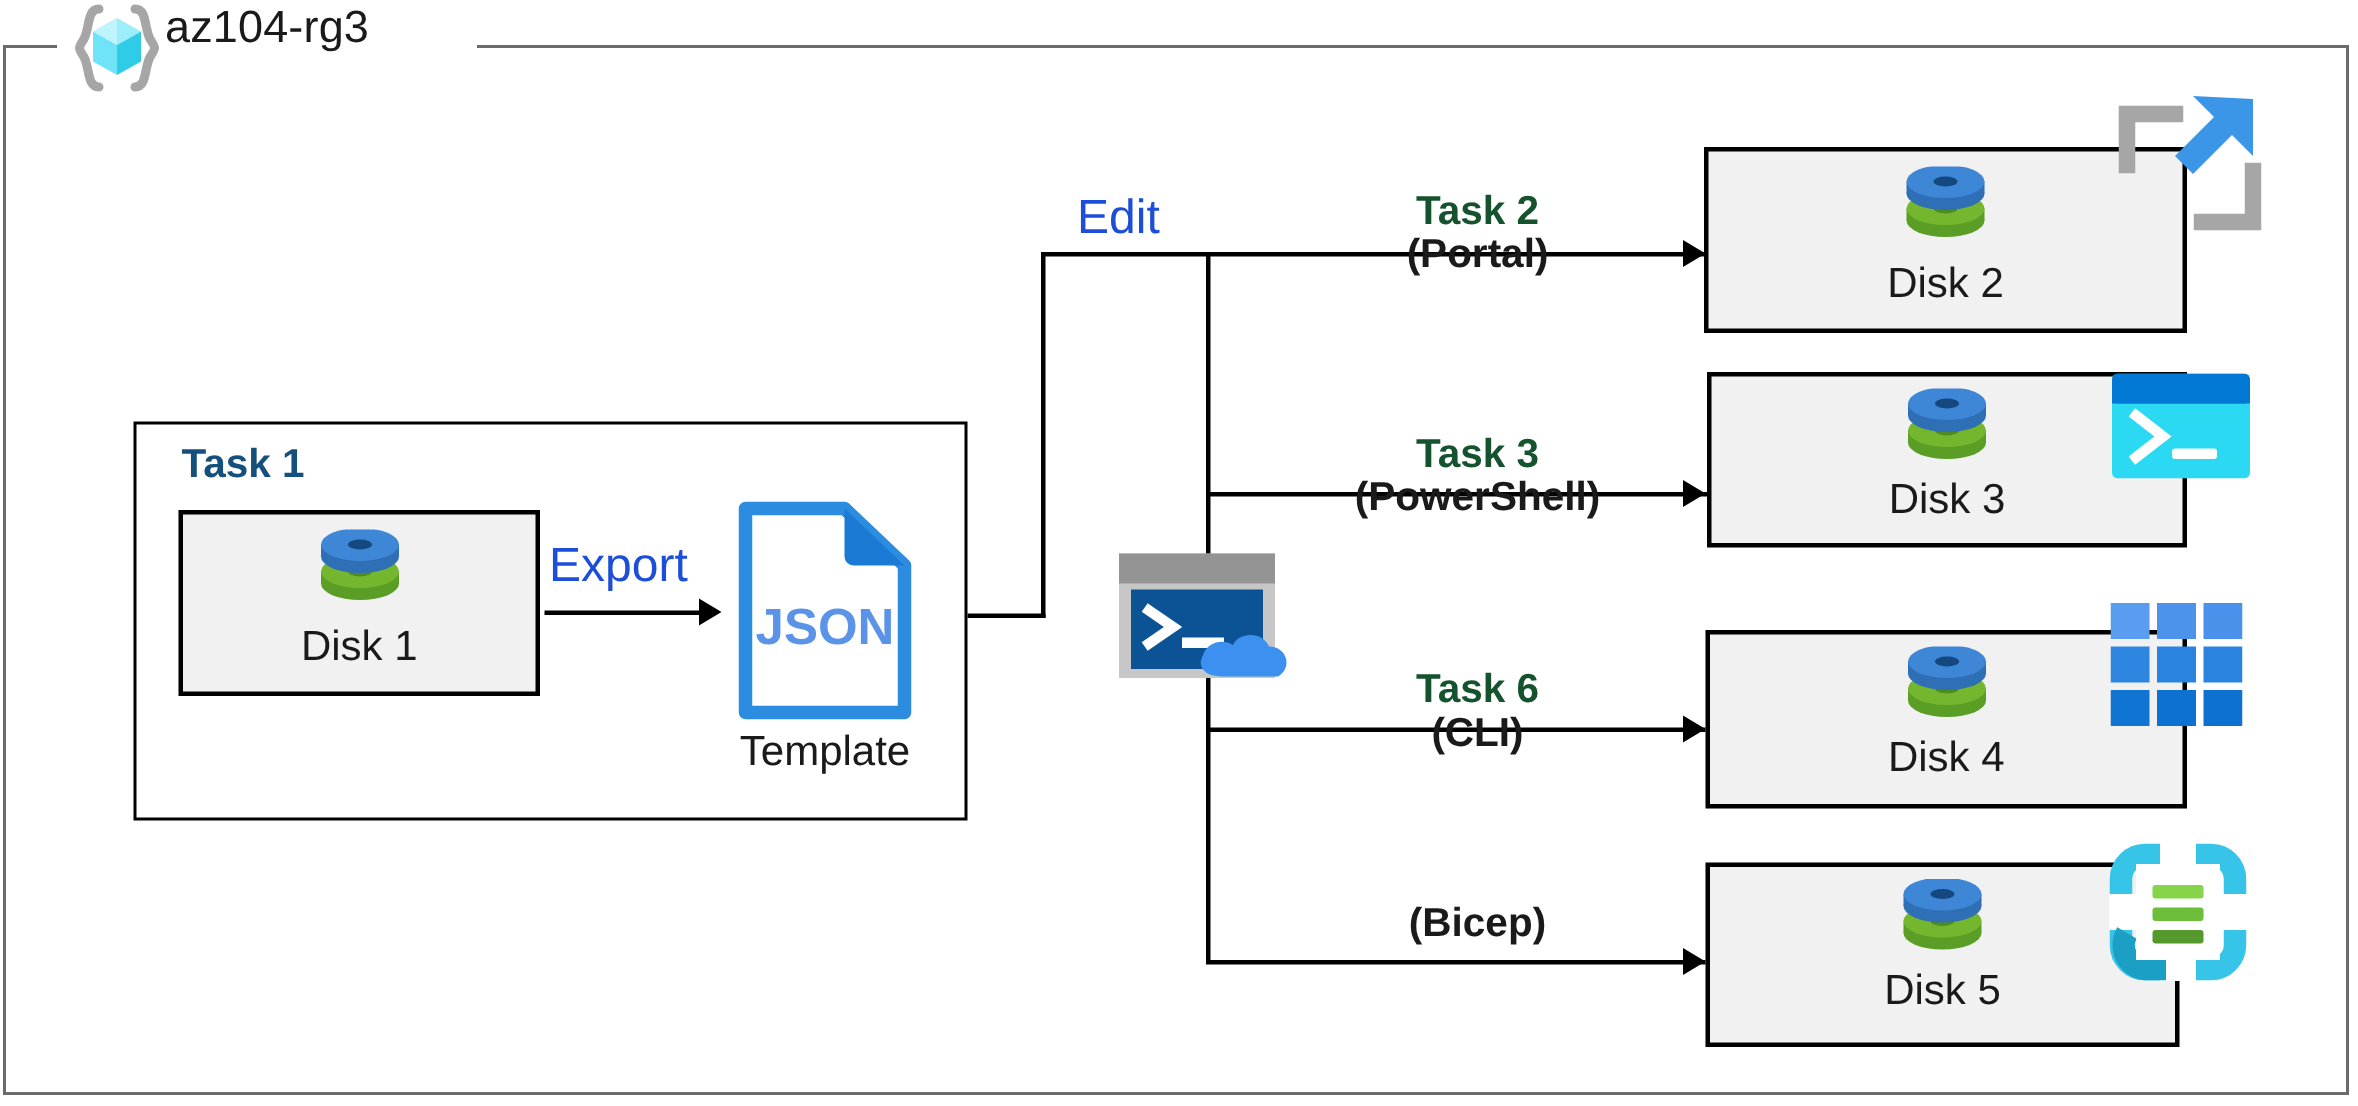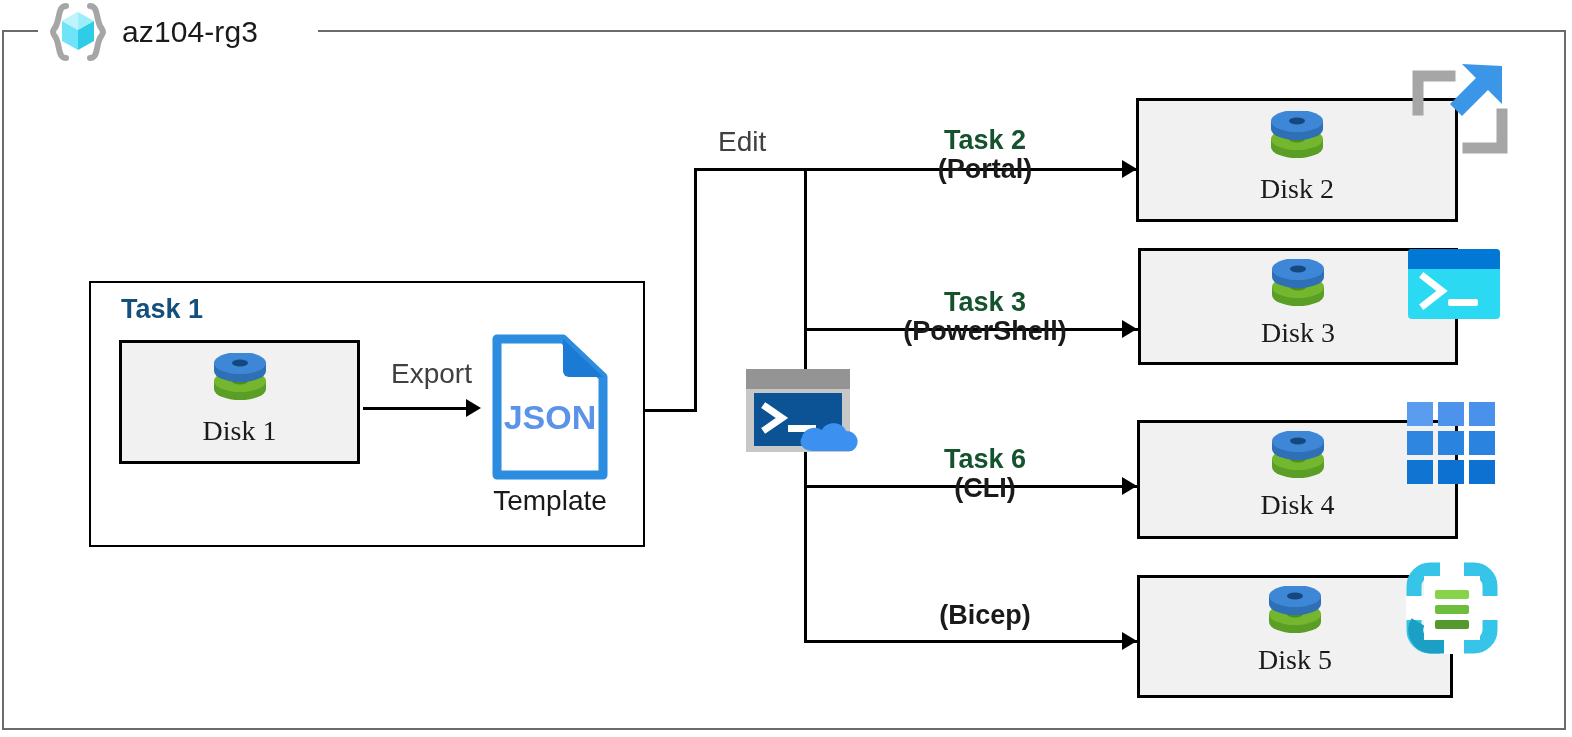--- a/index.html
+++ b/index.html
@@ -17,21 +17,21 @@
     border:2px solid #6b6b6b;
     box-sizing:border-box;
   }
   
   .rg-label-gap{
     position:absolute;left:38px;top:20px;width:280px;height:24px;
     background:#ffffff;
   }
   .rg-label{
     position:absolute;left:46px;top:2px;height:60px;
-    display:flex;align-items:center;gap:12px;
+    display:flex;align-items:flex-start;gap:0;
   }
   .rg-title{
     font-size:30px;color:#1a1a1a;white-space:nowrap;letter-spacing:.1px;
   }
 
   
   .rg-icon{position:relative;width:64px;height:60px;}
 
   
   .task1-box{
@@ -40,21 +40,20 @@
   }
   .task1-title{
     position:absolute;left:121px;top:294px;
     font-size:27px;font-weight:bold;color:#15507D;text-align:right;
   }
 
   
   .disk-box{
     position:absolute;background:#f1f1f1;border:3px solid #000;
     box-sizing:border-box;
-    font-family:Liberation Serif, serif;
   }
   .disk-box .disk-icon-wrap{
     position:absolute;left:50%;transform:translateX(-50%);
   }
   .disk-label{
     position:absolute;left:0;width:100%;text-align:center;
     font-size:28px;color:#1a1a1a;
   }
 
   
@@ -71,21 +70,21 @@
   .edge-label{
     position:absolute;text-align:center;white-space:nowrap;color:#1a1a1a;
   }
   .edge-label .t{
     display:block;font-size:27px;font-weight:bold;color:#14532d;line-height:1.05;
   }
   .edge-label .s{
     display:block;font-size:27px;font-weight:bold;color:#1a1a1a;line-height:1.15;
   }
   .plain-label{
-    position:absolute;font-size:28px;color:#404040;white-space:nowrap;
+    position:absolute;font-size:32px;color:#1d4ed8;white-space:nowrap;
   }
 
   
   .json-icon{position:absolute;left:489px;top:333px;width:122px;height:148px;}
   .template-label{
     position:absolute;left:420px;top:485px;width:260px;text-align:center;
     font-size:28px;color:#1a1a1a;
   }
 
   
@@ -136,21 +135,21 @@
         <rect x="5" y="10" width="52" height="8" fill="#2E6FB5"></rect>
         <ellipse cx="31" cy="10" rx="26" ry="11" fill="#3E86D6"></ellipse>
         <ellipse cx="31" cy="10" rx="8" ry="3.4" fill="#15487F"></ellipse>
       </svg>
     </span>
     <span class="disk-label" style="top:72px;">Disk 1</span>
   </div>
 
   <div class="conn h-line" style="left:363px;top:407px;width:103px;"></div>
   <div class="arrow-head" style="left:466px;top:399px;"></div>
-  <div class="plain-label" style="left:366px;top:358px;margin-left:25px;">Export</div>
+  <div class="plain-label" style="left:366px;top:358px;">Export</div>
 
   <span class="json-icon">
     <svg width="122" height="148" viewBox="0 0 122 148">
       <path d="M8 6 H74 L114 44 V142 H8 Z" fill="#ffffff" stroke="#2B8CE0" stroke-width="9" stroke-linejoin="round"></path>
       <path d="M74 6 L114 44 H80 A6 6 0 0 1 74 38 Z" fill="#1B7BD4"></path>
       <text x="61" y="96" text-anchor="middle" font-family="Liberation Sans, sans-serif" font-size="34" font-weight="bold" fill="#5B93E8">JSON</text>
     </svg>
   </span>
   <div class="template-label">Template</div>
 

